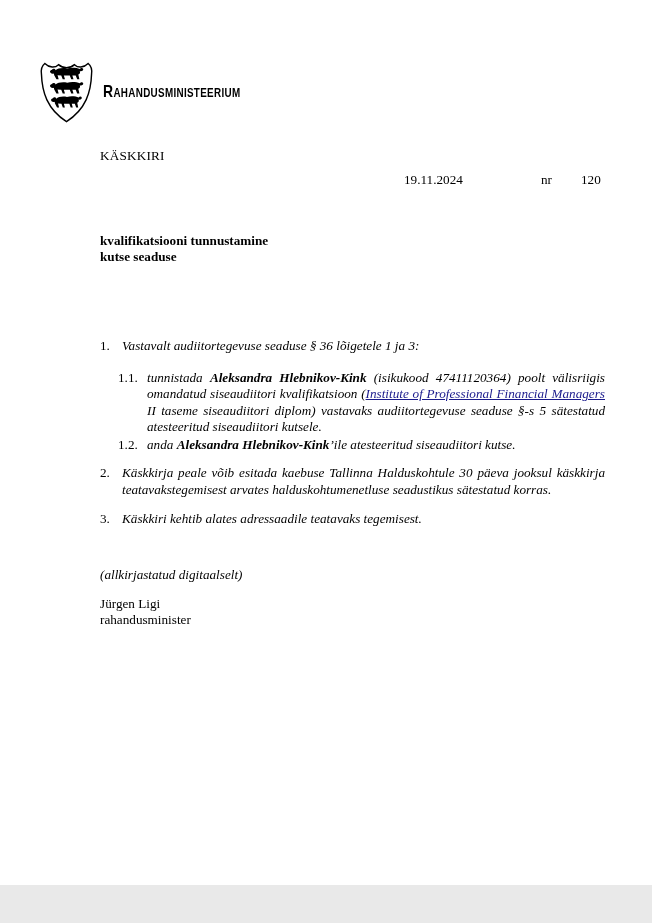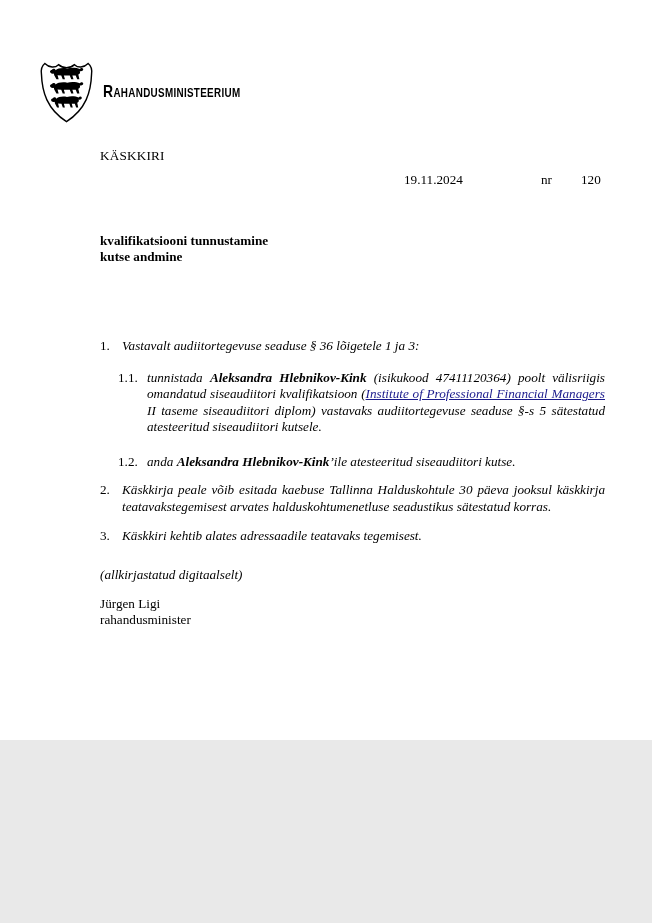--- a/index.html
+++ b/index.html
@@ -1,18 +1,18 @@
 <!DOCTYPE html>
 <html><head>
 <meta charset="utf-8">
 <style>
   html,body { margin:0; padding:0; background:#e9e9e9; }
   .page {
     position:relative;
-    width:652px; height:740px;
+    width:652px; height:885px;
     margin:0 auto;
     background:#ffffff;
     font-family:"Liberation Serif","DejaVu Serif",serif;
     font-size:13.2px;
     line-height:16.5px;
     color:#000;
     overflow:hidden;
   }
 
   
@@ -43,21 +43,21 @@
 
   
   .body-list { position:absolute; left:100px; top:338px; width:505px; }
   .li { display:flex; }
   .li .marker { flex:0 0 22px; }
   .li .txt { flex:1 1 auto;font-style:italic; }
   .lvl2 { margin-left:18px; }
   .lvl2 .marker { flex:0 0 29px; }
   .just .txt { text-align:justify; }
   .mb-a { margin-bottom:15px; }
-  .mb-b { margin-bottom:18px; }
+  .mb-b { margin-bottom:1px; }
   .mb-c { margin-bottom:12px; }
   .mb-d { margin-bottom:13px; }
   .b { font-weight:700; }
   .doc-link { color:#1a1a8c; text-decoration:underline; }
 
   
   .signature { position:absolute; left:100px; top:567px; }
   .sig-note { font-style:italic; margin-bottom:12px; }
 </style>
 </head>
@@ -81,21 +81,21 @@
   <div class="doc-type">KÄSKKIRI</div>
 
   <div class="date-row">
     <span class="doc-date">19.11.2024</span>
     <span class="nr-label">nr</span>
     <span class="nr-number">120</span>
   </div>
 
   <div class="subject">
     <div>kvalifikatsiooni tunnustamine</div>
-    <div>kutse andmine</div>
+    <div>kutse seaduse</div>
   </div>
 
   <div class="body-list">
 
     <div class="li lvl1 mb-a">
       <span class="marker">1.</span>
       <div class="txt"><span>Vastavalt audiitortegevuse seaduse § 36 lõigetele 1 ja 3:</span></div>
     </div>
 
     <div class="li lvl2 just mb-b">

